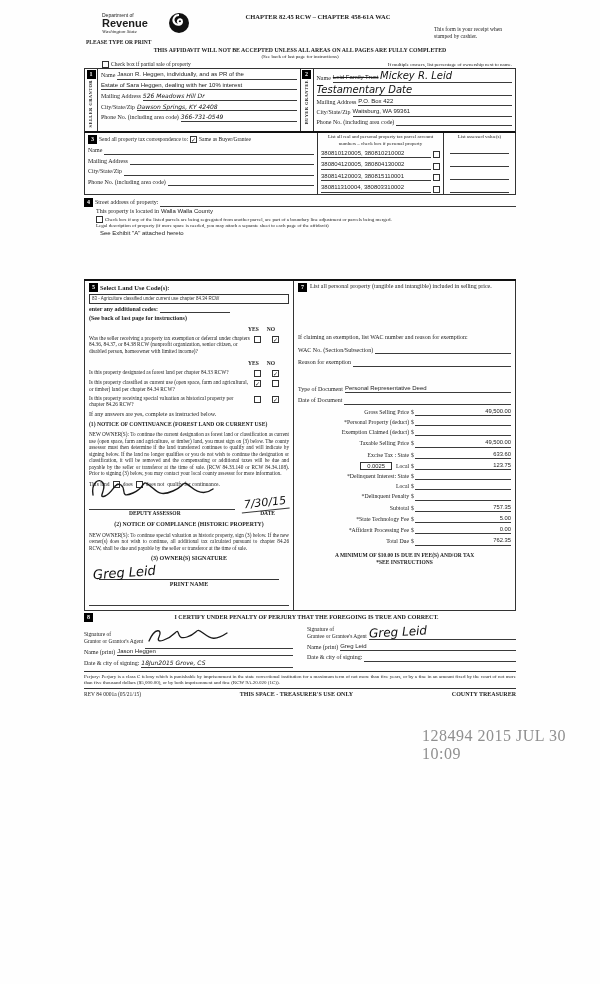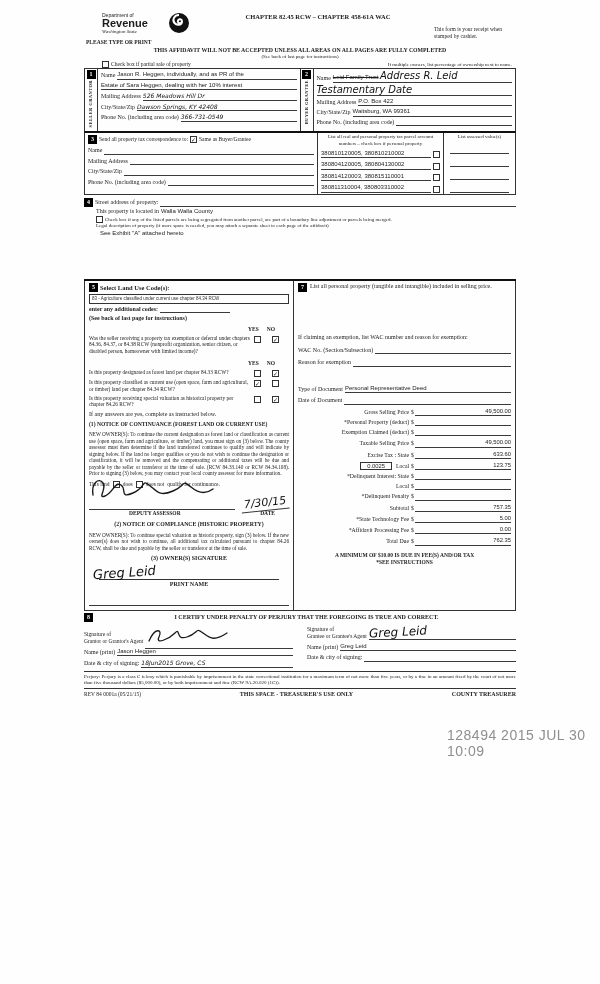--- a/index.html
+++ b/index.html
@@ -104,21 +104,21 @@
   .gsig{margin-bottom:-4px}
   .hwsig{font-size:12px;transform:rotate(-3deg);display:inline-block;margin-bottom:-2px}
   .s8col .fline{margin-top:3px}
 
   
   .perjury{font-size:5px;margin-top:2px;border-bottom:1px solid #333;padding-bottom:2px;text-align:justify}
   .footrow{display:flex;align-items:center;margin-top:2px;font-size:5.5px}
   .footrow .mid-t{flex:1;text-align:center;font-weight:bold;font-size:6px}
   .footrow .ct{font-weight:bold;font-size:6px}
 
-  .stamp{position:absolute;left:447px;top:727px;font-family:Liberation Sans, sans-serif;font-size:14px;color:#8f8f8f;letter-spacing:.5px}
+  .stamp{position:absolute;left:422px;top:727px;font-family:Liberation Serif, serif;font-size:16px;color:#8f8f8f;letter-spacing:.5px}
 </style>
 </head>
 <body>
 
 <div class="sheet">
 
   <div class="hdr">
     <div class="hdr-left">
       <div class="logo">
         <div class="logo-txt">
@@ -176,21 +176,21 @@
       </div>
     </div>
     <div class="party">
       <div class="band">
         <span class="secnum">2</span>
         <span class="vband">BUYER GRANTEE</span>
       </div>
       <div class="pfields">
         <div class="fline">
             <span class="flabel">Name</span>
-            <span class="uline grow"><span class="typed struck">Leid Family Trust</span> <span class="hw hwname">Address R. Leid</span></span>
+            <span class="uline grow"><span class="typed struck">Leid Family Trust</span> <span class="hw hwname">Mickey R. Leid</span></span>
           </div>
         <div class="fline">
             <span class="uline grow hw hwname">Testamentary Date</span>
           </div>
         <div class="fline">
             <span class="flabel">Mailing Address</span>
             <span class="uline typed grow">P.O. Box 422</span>
           </div>
         <div class="fline">
             <span class="flabel">City/State/Zip</span>

